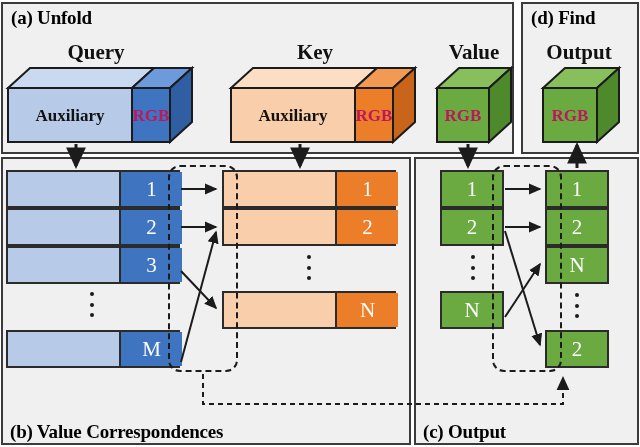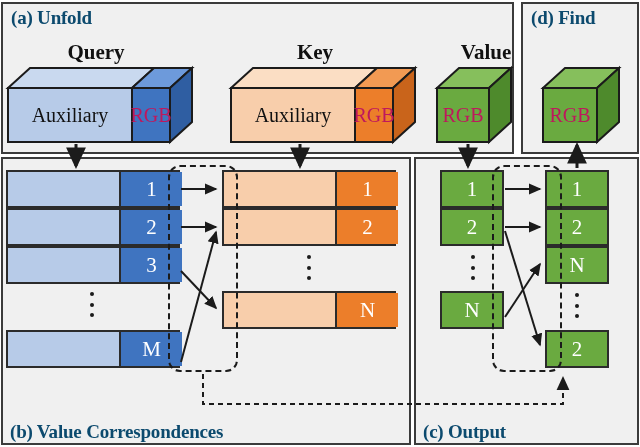--- a/index.html
+++ b/index.html
@@ -8,31 +8,31 @@
        -webkit-font-smoothing:none;}
   #root{position:absolute;left:0;top:0;width:640px;height:447px;background:#ffffff;overflow:hidden;}
 
   
   .panel{position:absolute;background:#f0f0f0;border:2px solid #3b3b3b;box-sizing:border-box;}
   #panel-a{left:1px;  top:2px;   width:513px; height:152px;}
   #panel-d{left:521px;top:2px;   width:118px; height:152px;}
   #panel-b{left:1px;  top:157px; width:410px; height:288px;}
   #panel-c{left:414px;top:157px; width:225px; height:288px;}
 
-  .panel-tag{position:absolute;font-weight:bold;font-size:19px;color:#0c4a6e;letter-spacing:-0.2px;white-space:nowrap;}
+  .panel-tag{position:absolute;font-weight:bold;font-size:19px;color:#000000;letter-spacing:-0.2px;white-space:nowrap;}
   #tag-a{left:8px;  top:3px;}
   #tag-d{left:8px;  top:3px;}
   #tag-b{left:7px;  bottom:0px;}
   #tag-c{left:7px;  bottom:0px;}
 
   .cap{position:absolute;font-size:21px;color:#111;white-space:nowrap;text-align:center;font-weight:bold;}
 
   
   .cube{position:absolute;}
-  .cube .lbl{font-size:20px;line-height:1;color:#111;white-space:nowrap;}
+  .cube .lbl{font-size:17px;line-height:1;color:#111;white-space:nowrap;font-weight:bold;}
   .cube .lbl.w{color:#be185d;}
   .cube svg{position:absolute;left:0;top:0;overflow:visible;}
 
   
   .row{position:absolute;box-sizing:border-box;border:2px solid #2b2b2b;}
   .cell{position:absolute;top:0;height:100%;box-sizing:border-box;
         display:flex;align-items:center;justify-content:center;}
   .cell span{font-size:21px;color:#ffffff;line-height:1;}
 
   .dots{position:absolute;display:flex;flex-direction:column;align-items:center;justify-content:space-between;}
@@ -83,35 +83,36 @@
       <rect x="124" y="22" width="38" height="54" fill="#ec7e2a" stroke="#1b1b1b" stroke-width="2"></rect>
     </svg>
     <div style="position:absolute;left:0px;top:22px;width:124px;height:54px;display:flex;align-items:center;justify-content:center;">
       <span class="lbl">Auxiliary</span>
     </div>
     <div style="position:absolute;left:124px;top:22px;width:38px;height:54px;display:flex;align-items:center;justify-content:center;">
       <span class="lbl w">RGB</span>
     </div>
   </div>
 
-  <div class="cap" style="left:448px;top:40px;width:76px;">Value</div>
+  <div class="cap" style="left:436px;top:40px;width:76px;">Value</div>
   <div class="cube" style="left:437px;top:66px;width:76px;height:78px;">
     <svg width="76" height="78">
       <polygon points="0,22 22,2 74,2 52,22" fill="#86bf5c" stroke="#1b1b1b" stroke-width="2"></polygon>
       <polygon points="52,22 74,2 74,56 52,76" fill="#4e8a2c" stroke="#1b1b1b" stroke-width="2"></polygon>
       <rect x="0" y="22" width="52" height="54" fill="#6aaa40" stroke="#1b1b1b" stroke-width="2"></rect>
     </svg>
     <div style="position:absolute;left:0px;top:22px;width:52px;height:54px;display:flex;align-items:center;justify-content:center;">
       <span class="lbl w">RGB</span>
     </div>
   </div>
 
   <div class="panel" id="panel-d">
     <div class="panel-tag" id="tag-d">(d) Find</div>
   </div>
+  <div class="cap" style="left:529px;top:40px;width:100px;">Output</div>
   <div class="cube" style="left:543px;top:66px;width:80px;height:78px;">
     <svg width="80" height="78">
       <polygon points="0,22 22,2 76,2 54,22" fill="#86bf5c" stroke="#1b1b1b" stroke-width="2"></polygon>
       <polygon points="54,22 76,2 76,56 54,76" fill="#4e8a2c" stroke="#1b1b1b" stroke-width="2"></polygon>
       <rect x="0" y="22" width="54" height="54" fill="#6aaa40" stroke="#1b1b1b" stroke-width="2"></rect>
     </svg>
     <div style="position:absolute;left:0px;top:22px;width:54px;height:54px;display:flex;align-items:center;justify-content:center;">
       <span class="lbl w">RGB</span>
     </div>
   </div>

